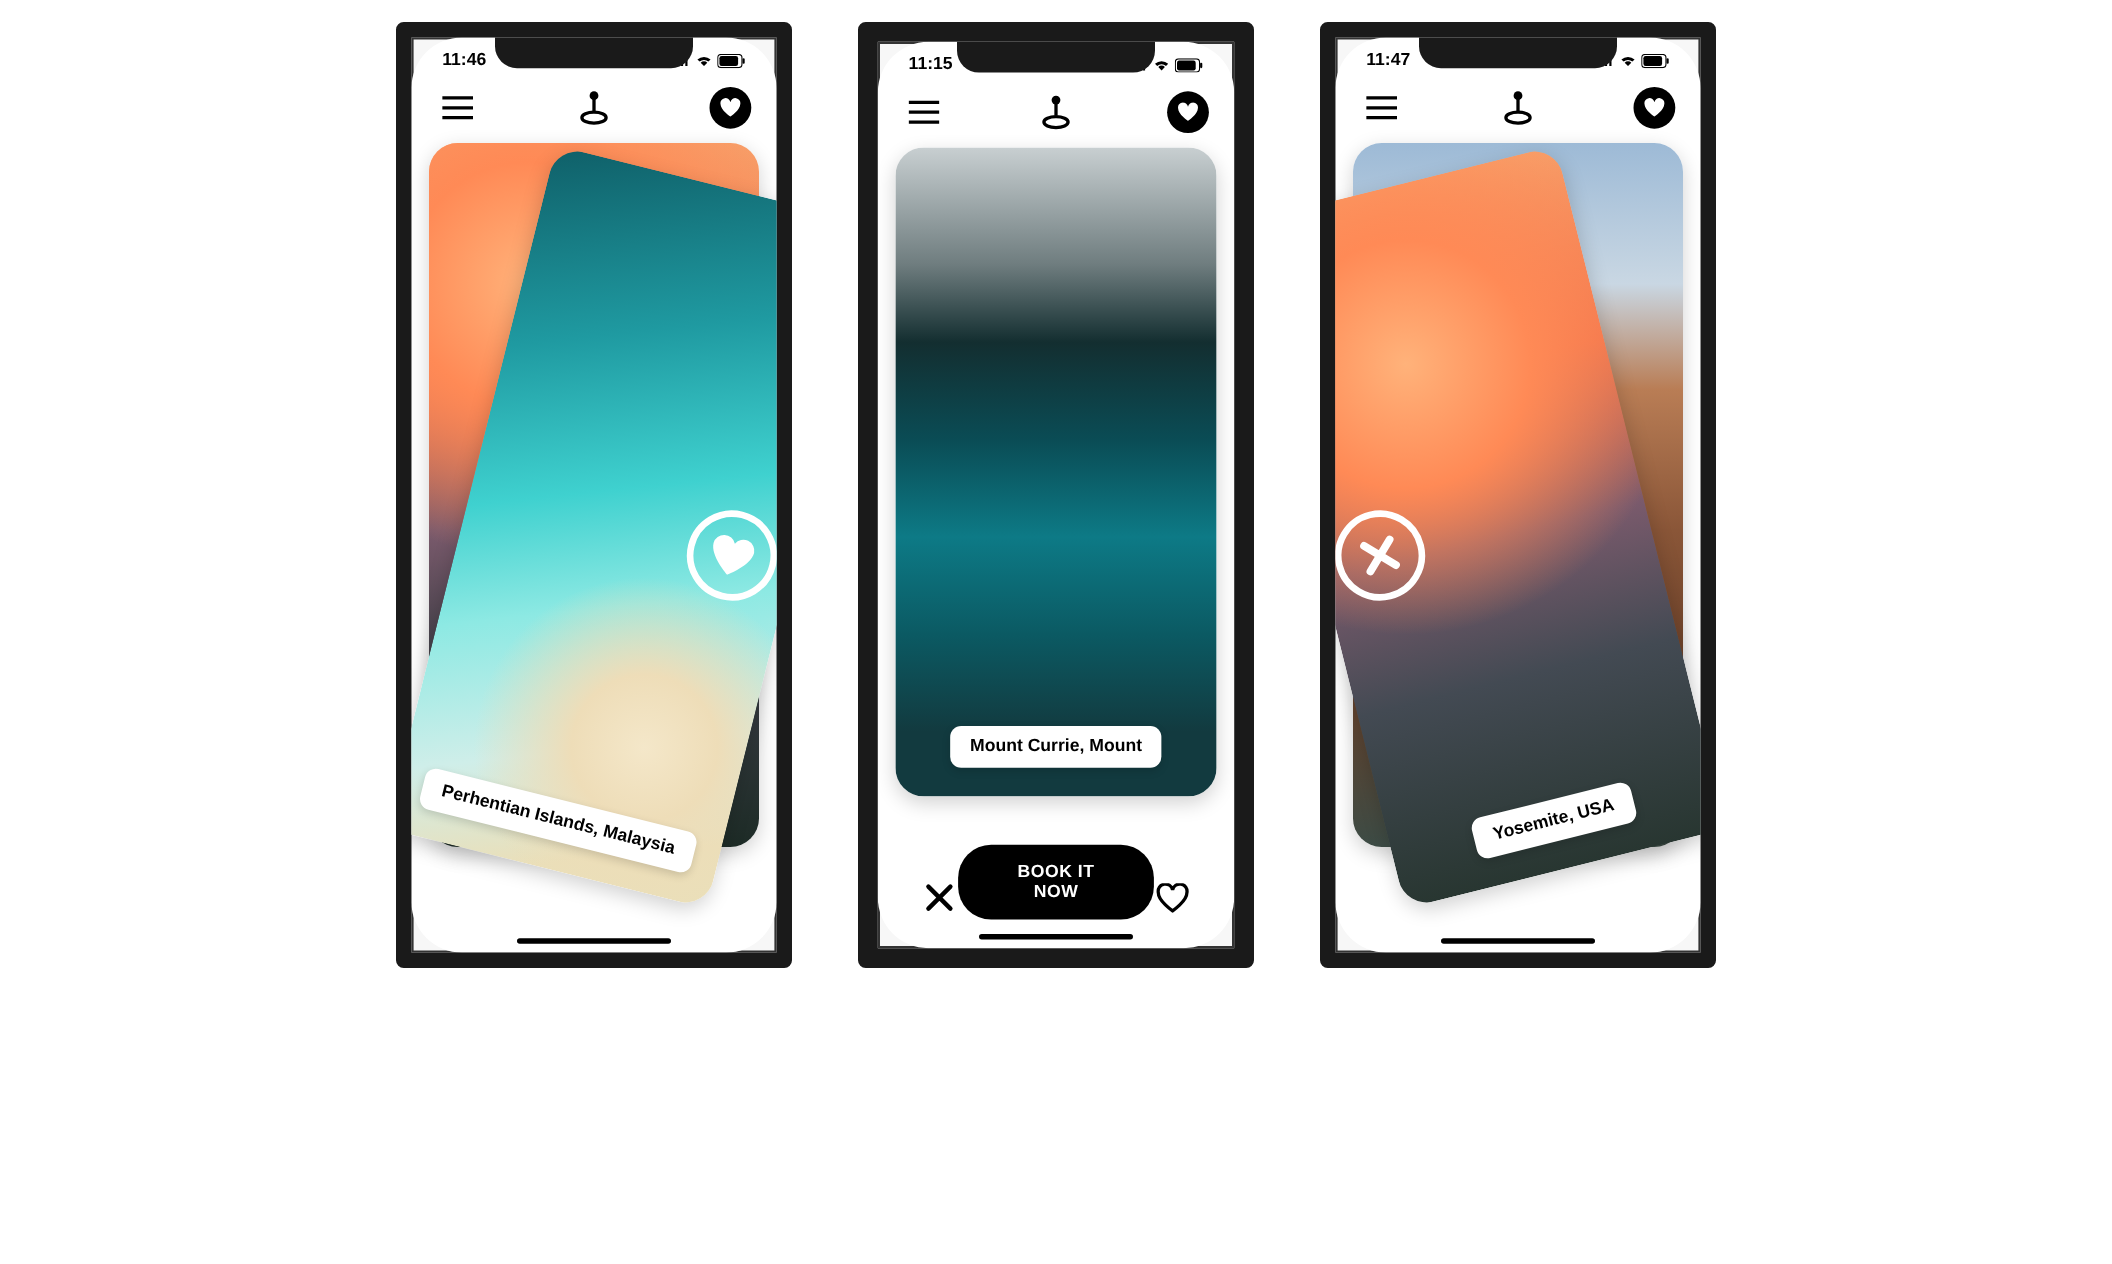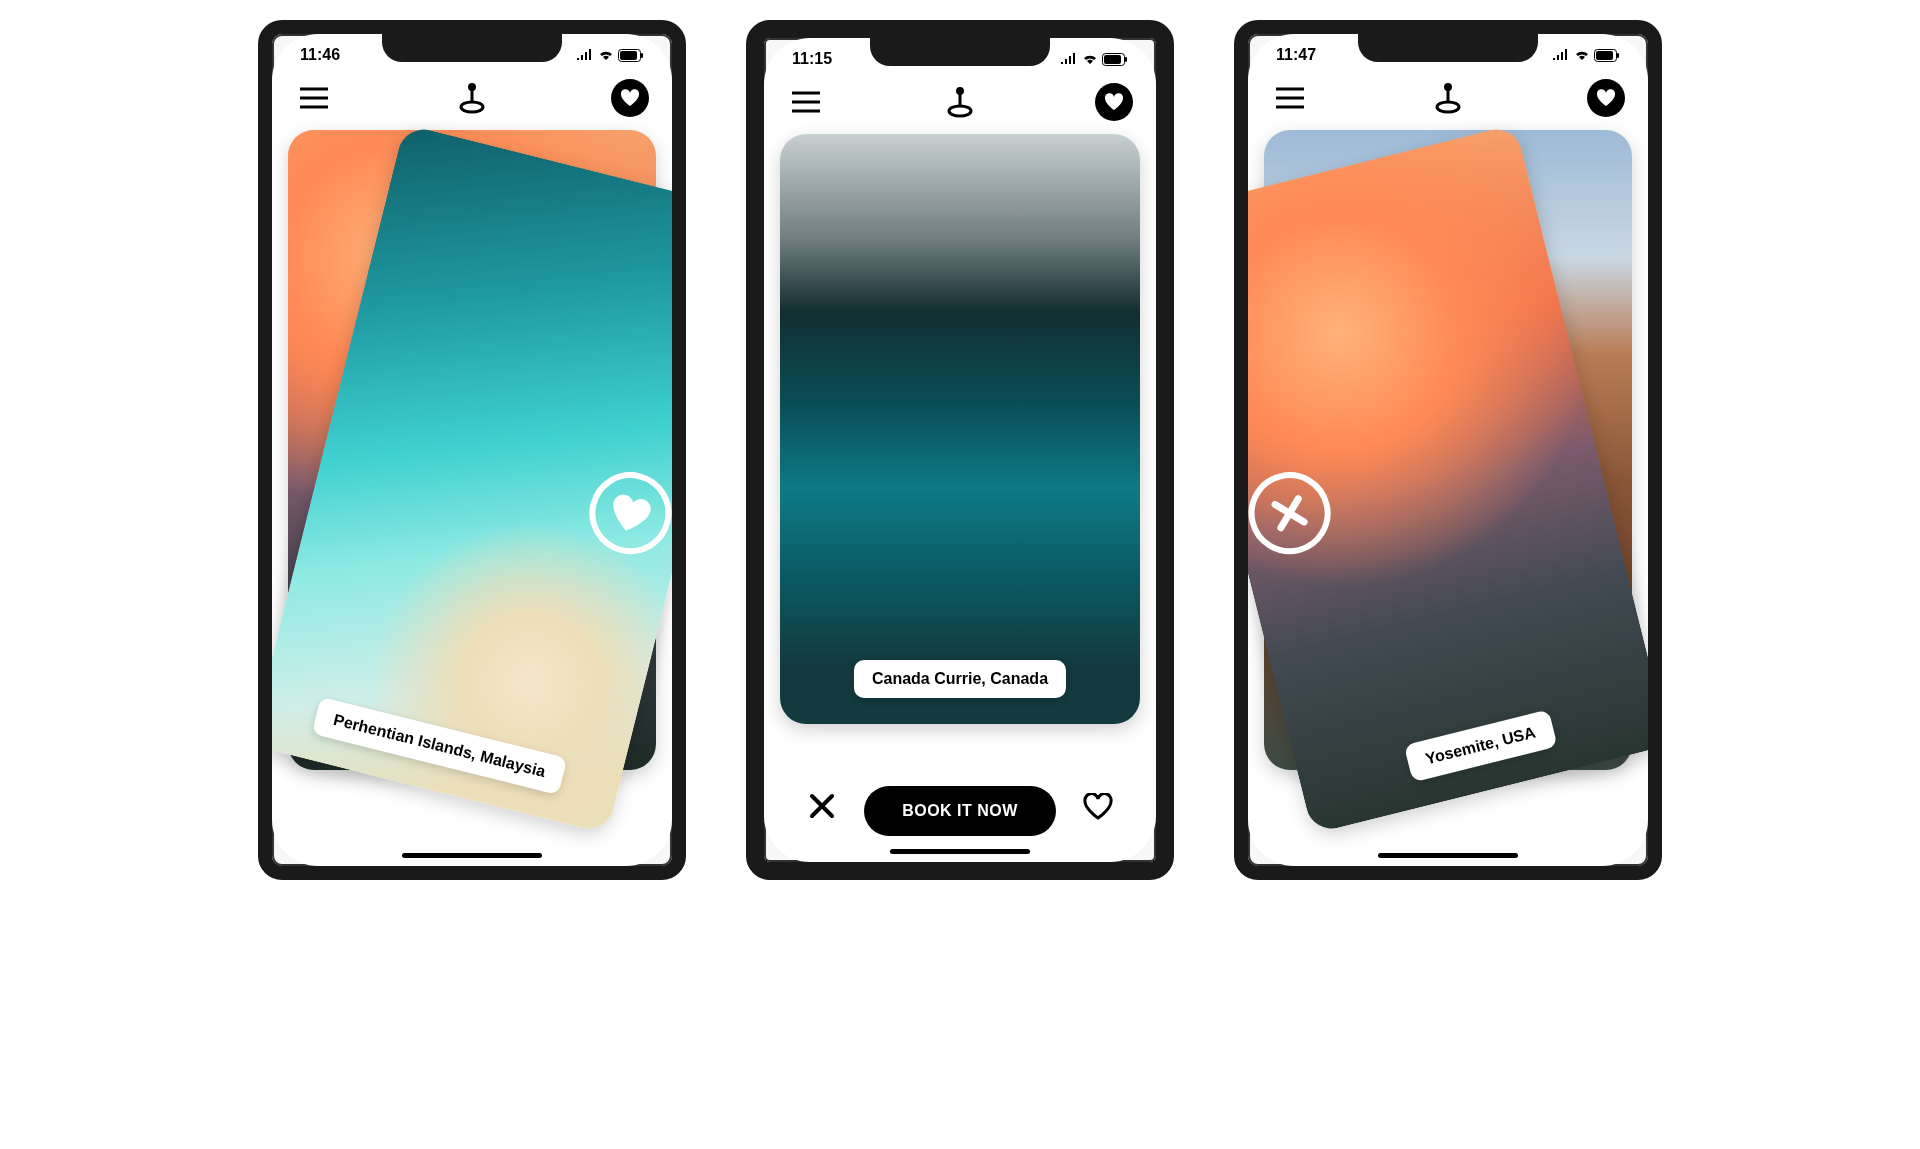--- a/index.html
+++ b/index.html
@@ -11,23 +11,23 @@
     align-items: flex-start;
     gap: 60px;
     padding: 20px 40px;
     width: 1920px;
     height: 1149px;
   }
 
   
   .phone {
     position: relative;
-    width: 428px;
+    width: 360px;
     height: 860px;
-    border-radius: 24px;
+    border-radius: 7px;
     background: #f7f7f7;
     border: 14px solid #1a1a1a;
     box-shadow: 0 0 0 2px #333 inset;
     overflow: hidden;
   }
   .phone.thick { border-width: 18px; }
   .notch {
     position: absolute;
     top: -2px; left: 50%;
     transform: translateX(-50%);
@@ -132,21 +132,21 @@
   }
   .swipe-badge.right { right: 14px; }
   .swipe-badge.left  { left: 14px; }
 
   
   .action-bar {
     position: absolute;
     bottom: 26px;
     left: 0; right: 0;
     display: flex;
-    align-items: flex-start;
+    align-items: flex-end;
     justify-content: space-between;
     padding: 0 38px;
   }
   .book-btn {
     background: #000;
     color: #fff;
     font-weight: 700;
     font-size: 16px;
     letter-spacing: .5px;
     border: none;
@@ -305,21 +305,21 @@
           <svg width="20" height="18" viewBox="0 0 20 18">
               <path d="M10 17S1 11 1 5.5A4.5 4.5 0 0110 4a4.5 4.5 0 019 1.5C19 11 10 17 10 17z" fill="#fff"></path>
             </svg>
         </div>
       </div>
     </div>
 
     <div class="card-area" style="height:590px">
       <div class="card">
         <div class="img-fill bg-lake"></div>
-        <div class="card-label">Canada Currie, Canada</div>
+        <div class="card-label">Mount Currie, Mount</div>
       </div>
     </div>
 
     <div class="action-bar">
       <div class="icon-btn">
         <svg width="26" height="26" viewBox="0 0 26 26">
             <path d="M3 3l20 20M23 3L3 23" stroke="#000" stroke-width="4" stroke-linecap="round"></path>
           </svg>
       </div>
       <button class="book-btn">BOOK IT NOW</button>

